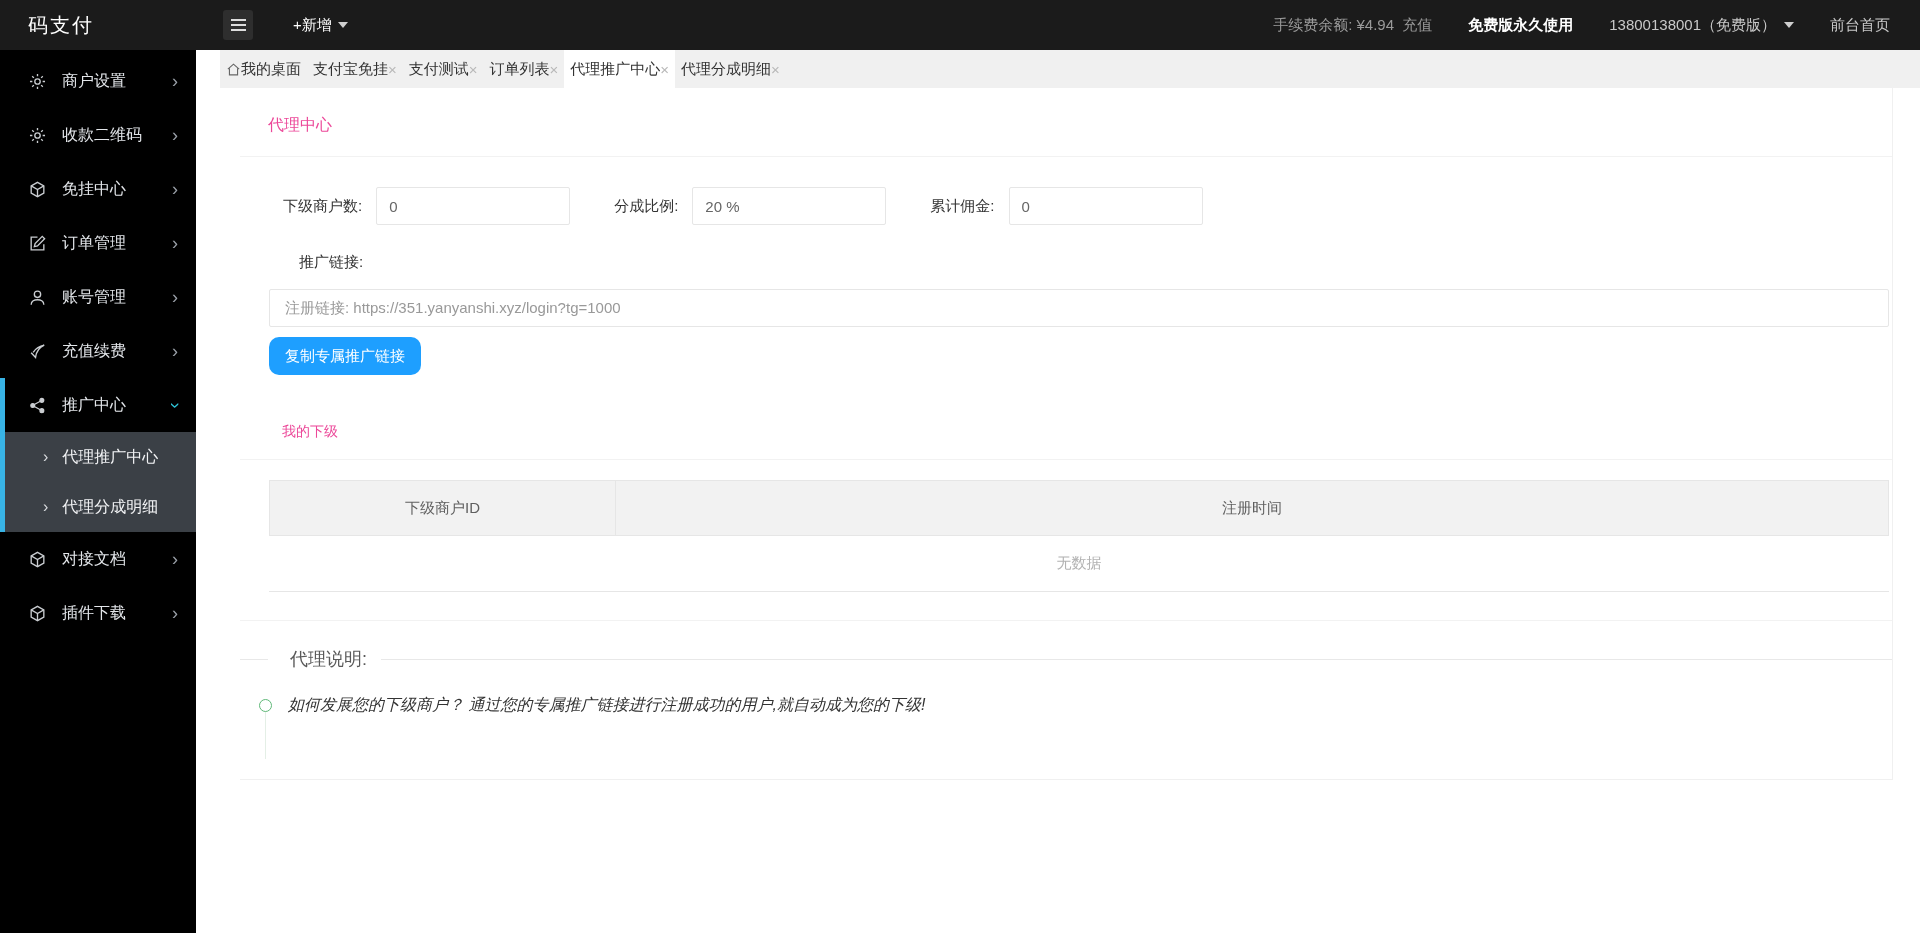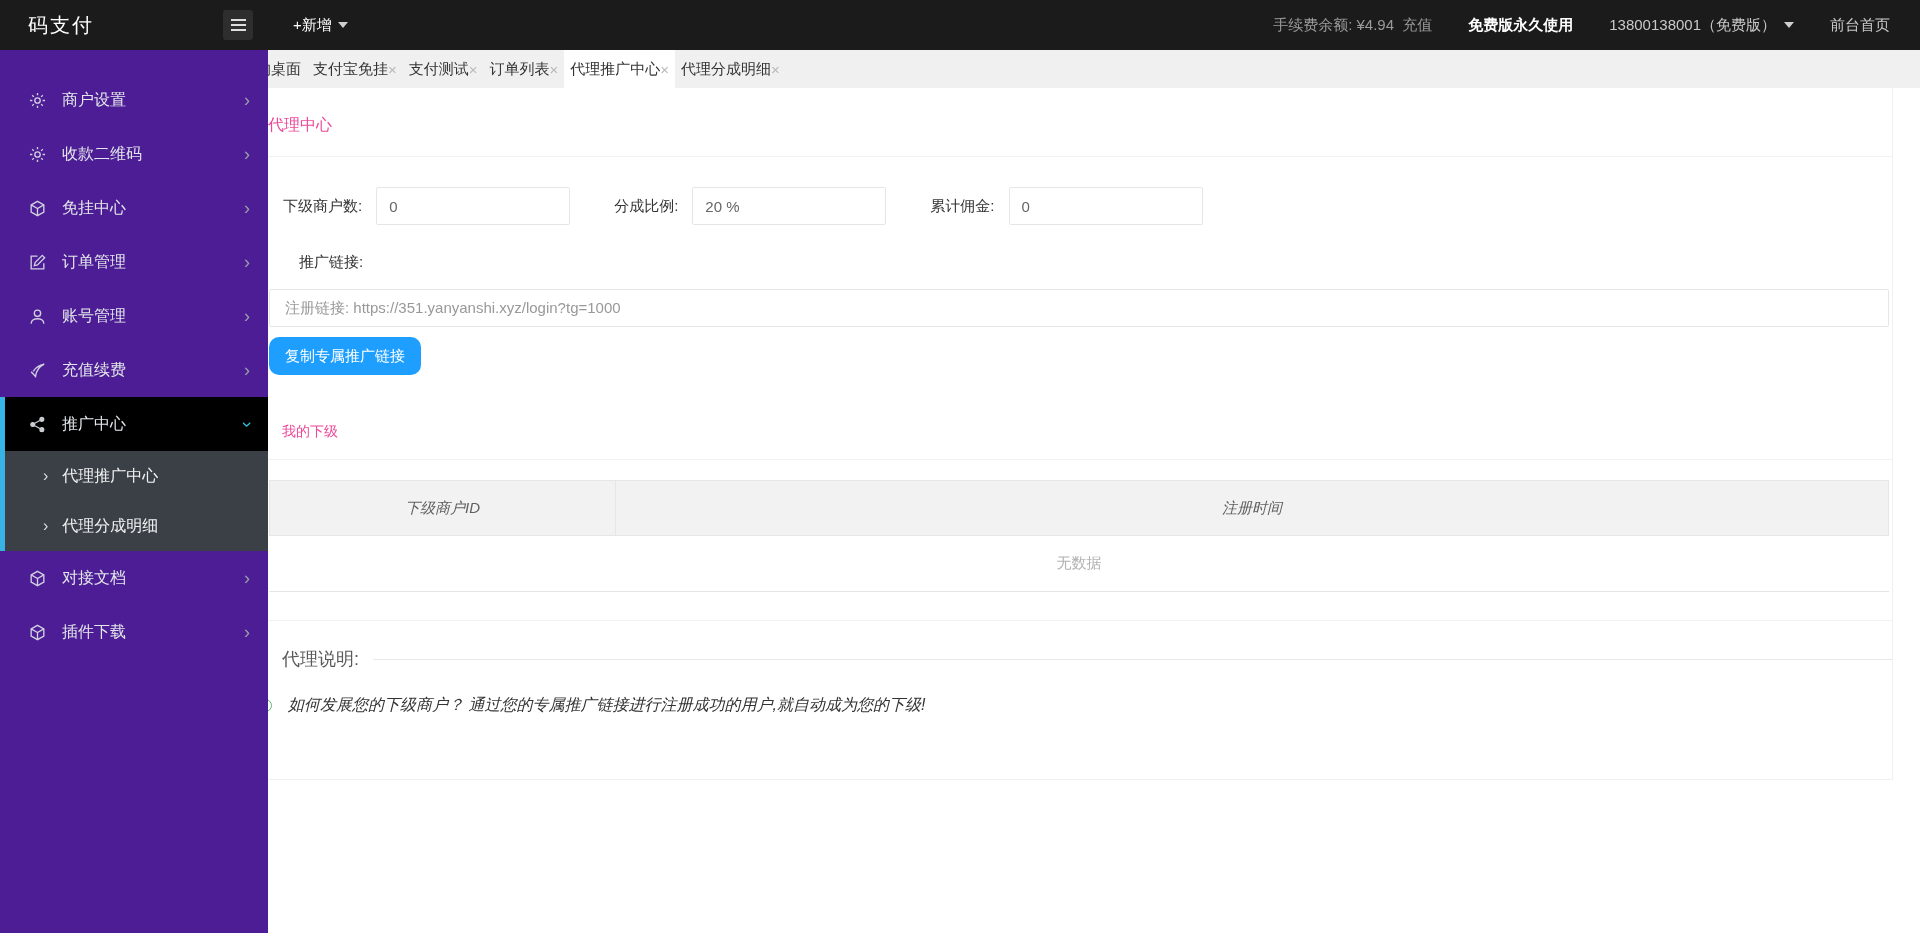--- a/index.html
+++ b/index.html
@@ -18,21 +18,21 @@
   .caret { width:0; height:0; border-left:5px solid transparent; border-right:5px solid transparent; border-top:6px solid #cfcfcf; display:inline-block; }
   .top-right { margin-left:auto; display:flex; align-items:center; gap:36px; padding-right:30px; font-size:15px; }
   .fee { color:#9a9a9a; }
   .fee b { font-weight:normal; color:#9a9a9a; }
   .recharge { color:#9a9a9a; cursor:pointer; margin-left:4px; }
   .license { color:#fff; font-weight:bold; }
   .account { color:#c9c9c9; display:flex; align-items:center; gap:8px; cursor:pointer; }
   .fronthome { color:#c9c9c9; cursor:pointer; }
 
   
-  .sidebar { position:absolute; top:50px; left:0; bottom:0; width:268px; background:#4c1d95; padding-top:23px; z-index:4; }
+  .sidebar { position:absolute; top:50px; left:0; bottom:0; width:196px; background:#000000; padding-top:4px; z-index:4; }
   .side-item { height:54px; display:flex; align-items:center; padding:0 18px 0 28px;
     color:#e3e6ea; font-size:16px; cursor:pointer; }
   .side-item .sicon { width:19px; height:19px; margin-right:15px; flex:0 0 auto; opacity:.9; }
   .side-item .schev { margin-left:auto; color:#9aa0a8; font-size:18px; }
   .side-group { border-left:5px solid #38b3e5; }
   .side-group .side-item { padding-left:23px; background:#000; }
   .chev-down { margin-left:auto; color:#2fc4d8; font-size:18px; display:inline-block; transform:rotate(90deg); }
   .side-sub { height:50px; display:flex; align-items:center; padding-left:38px;
     background:#3b4046; color:#f2f3f5; font-size:16px; cursor:pointer; }
   .side-sub .subchev { color:#d8dbde; font-size:16px; margin-right:14px; }
@@ -67,31 +67,31 @@
     border-radius:2px; display:flex; align-items:center; padding-left:15px;
     font-size:15px; color:#999; cursor:text; }
   .copy-btn { margin:10px 0 0 29px; width:152px; height:38px; background:#1E9FFF; color:#fff;
     border:none; border-radius:10px; font-size:15px; cursor:pointer;
     font-family:"Liberation Sans","DejaVu Sans",sans-serif; }
 
   .t2 { margin:48px 0 0 42px; font-size:14px; }
   .div2 { margin-top:18px; }
 
   .table { margin:20px 0 0 29px; width:1620px; }
-  .thead { display:flex; height:56px; background:#f2f2f2; border:1px solid #e6e6e6;font-style:italic; }
+  .thead { display:flex; height:56px; background:#f2f2f2; border:1px solid #e6e6e6; }
   .th { display:flex; align-items:center; justify-content:center; font-size:15px; color:#5f5f5f; }
   .th1 { width:346px; border-right:1px solid #e6e6e6; }
   .th2 { flex:1; }
   .tempty { height:56px; display:flex; align-items:center; justify-content:center;
     font-size:15px; color:#b2b2b2; border-bottom:1px solid #e6e6e6; }
 
   .div3 { margin-top:28px; }
   .legend { margin-top:26px; display:flex; align-items:center; }
   .legend .seg1 { width:28px; height:1px; background:#e8e8e8; }
-  .legend .ltext { font-size:18px; color:#595959; margin:0 14px 0 14px; white-space:nowrap; }
+  .legend .ltext { font-size:18px; color:#595959; margin:0 14px 0 22px; white-space:nowrap; }
   .legend .seg2 { flex:1; height:1px; background:#e8e8e8; margin-right:0; }
 
   .notes { position:relative; margin-top:24px; }
   .note-row { display:flex; align-items:center; margin-left:19px; }
   .note-row + .note-row { margin-top:48px; }
   .ncircle { width:13px; height:13px; border:1px solid #5FB878; border-radius:50%;
     margin-right:16px; flex:0 0 auto; background:#fff; position:relative; z-index:2; }
   .ntext { font-size:16px; color:#333;font-style:italic; }
   .vline { position:absolute; left:25px; top:16px; width:1px; height:48px; background:#e4efe6; z-index:1; }
 </style>

